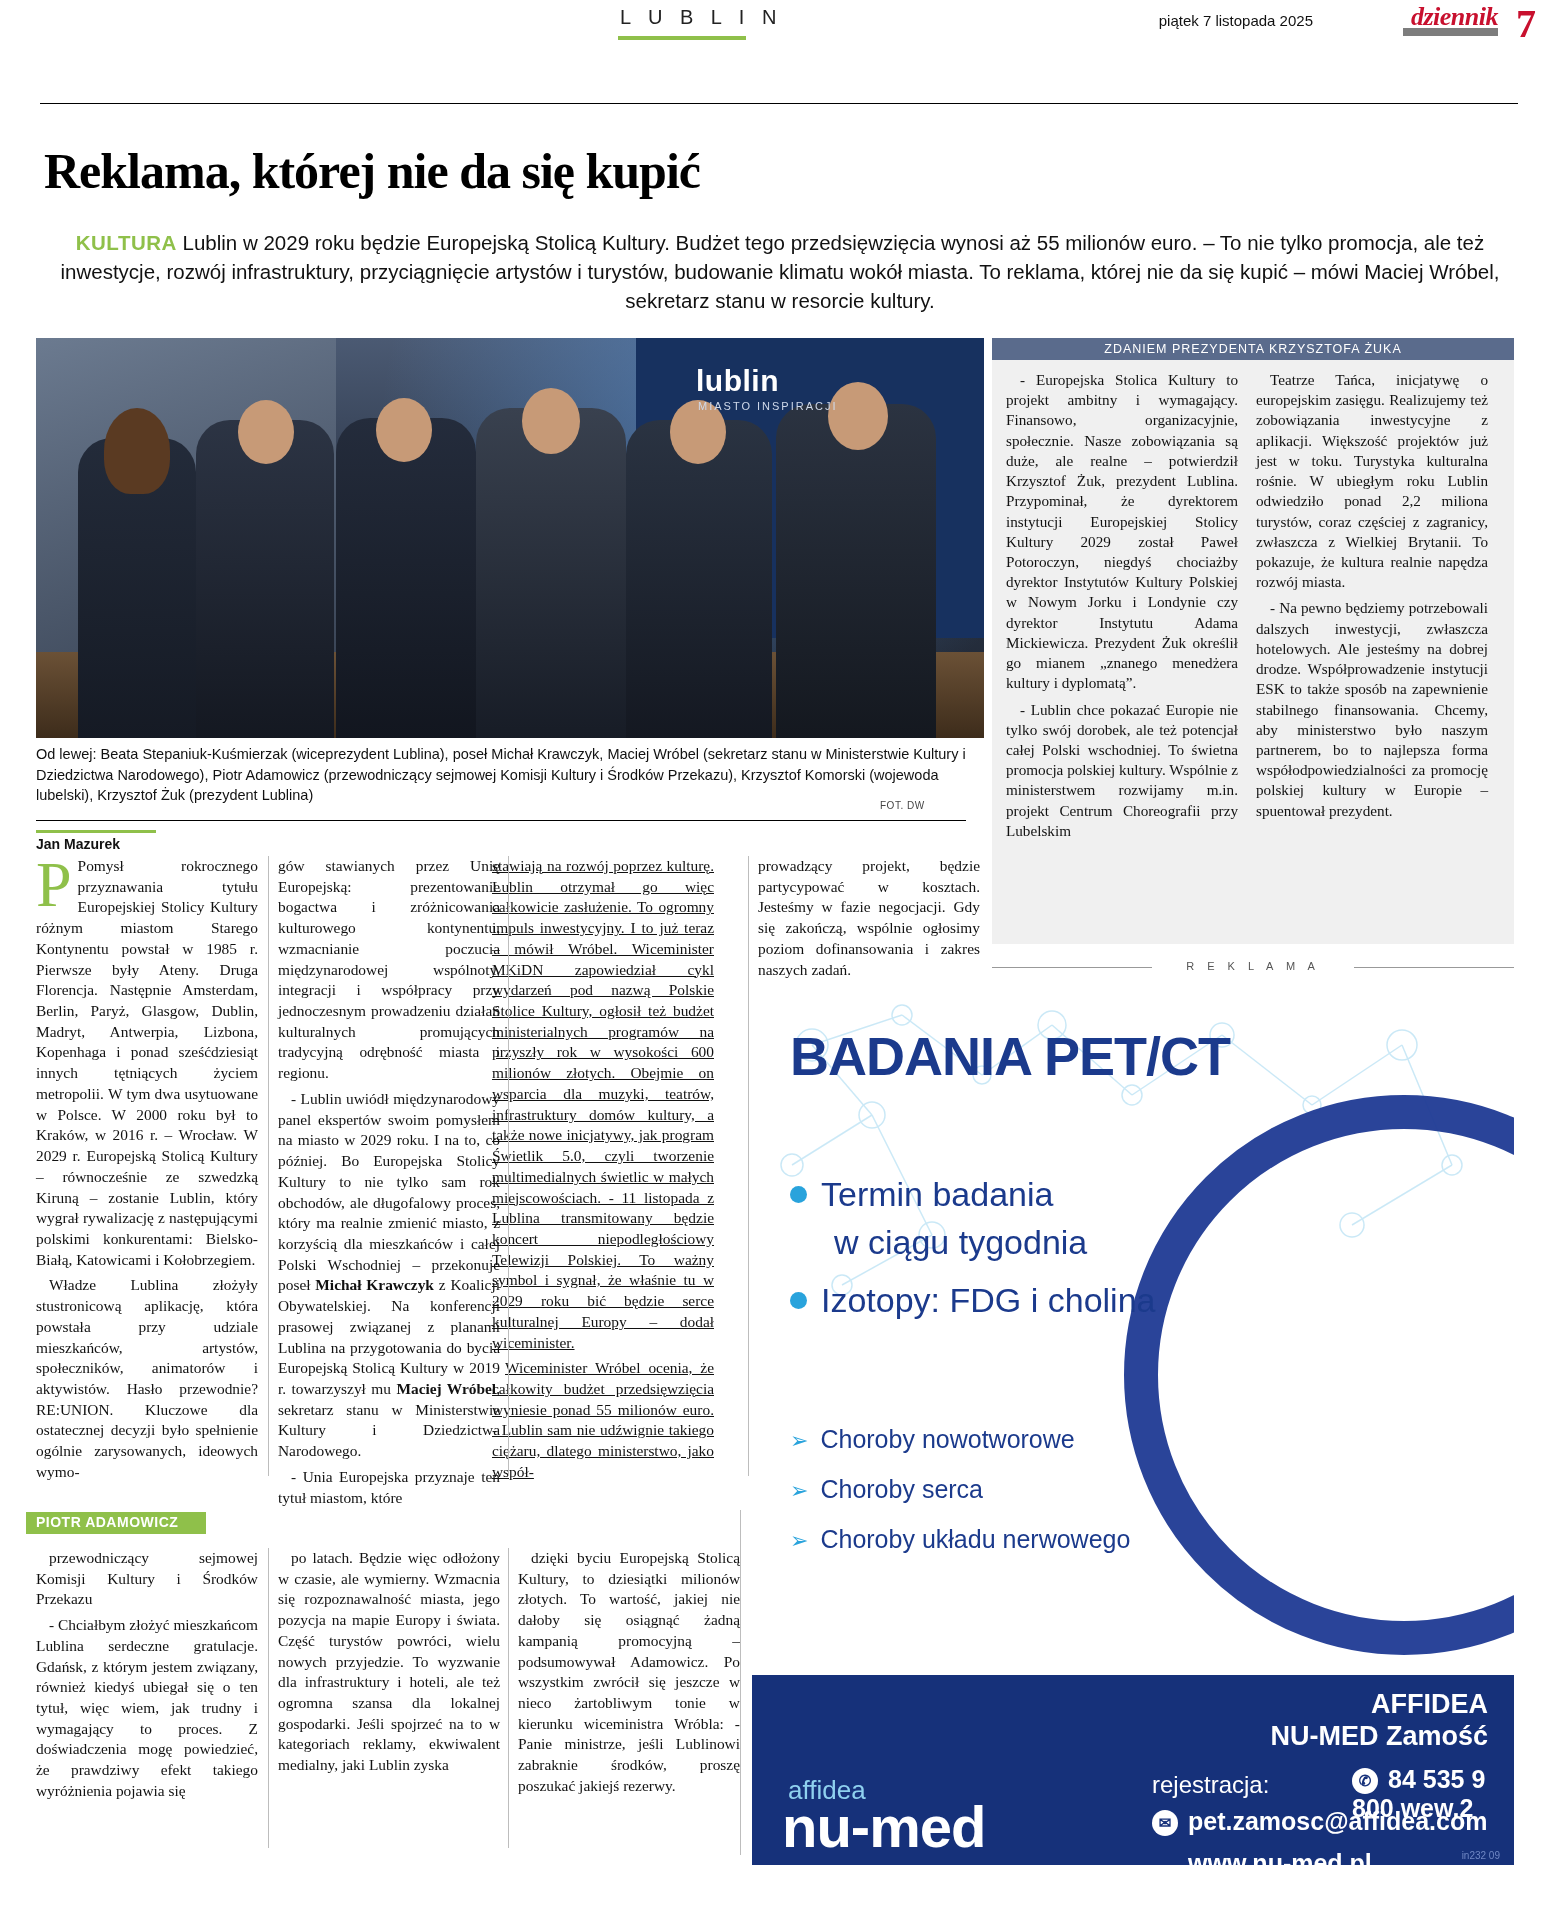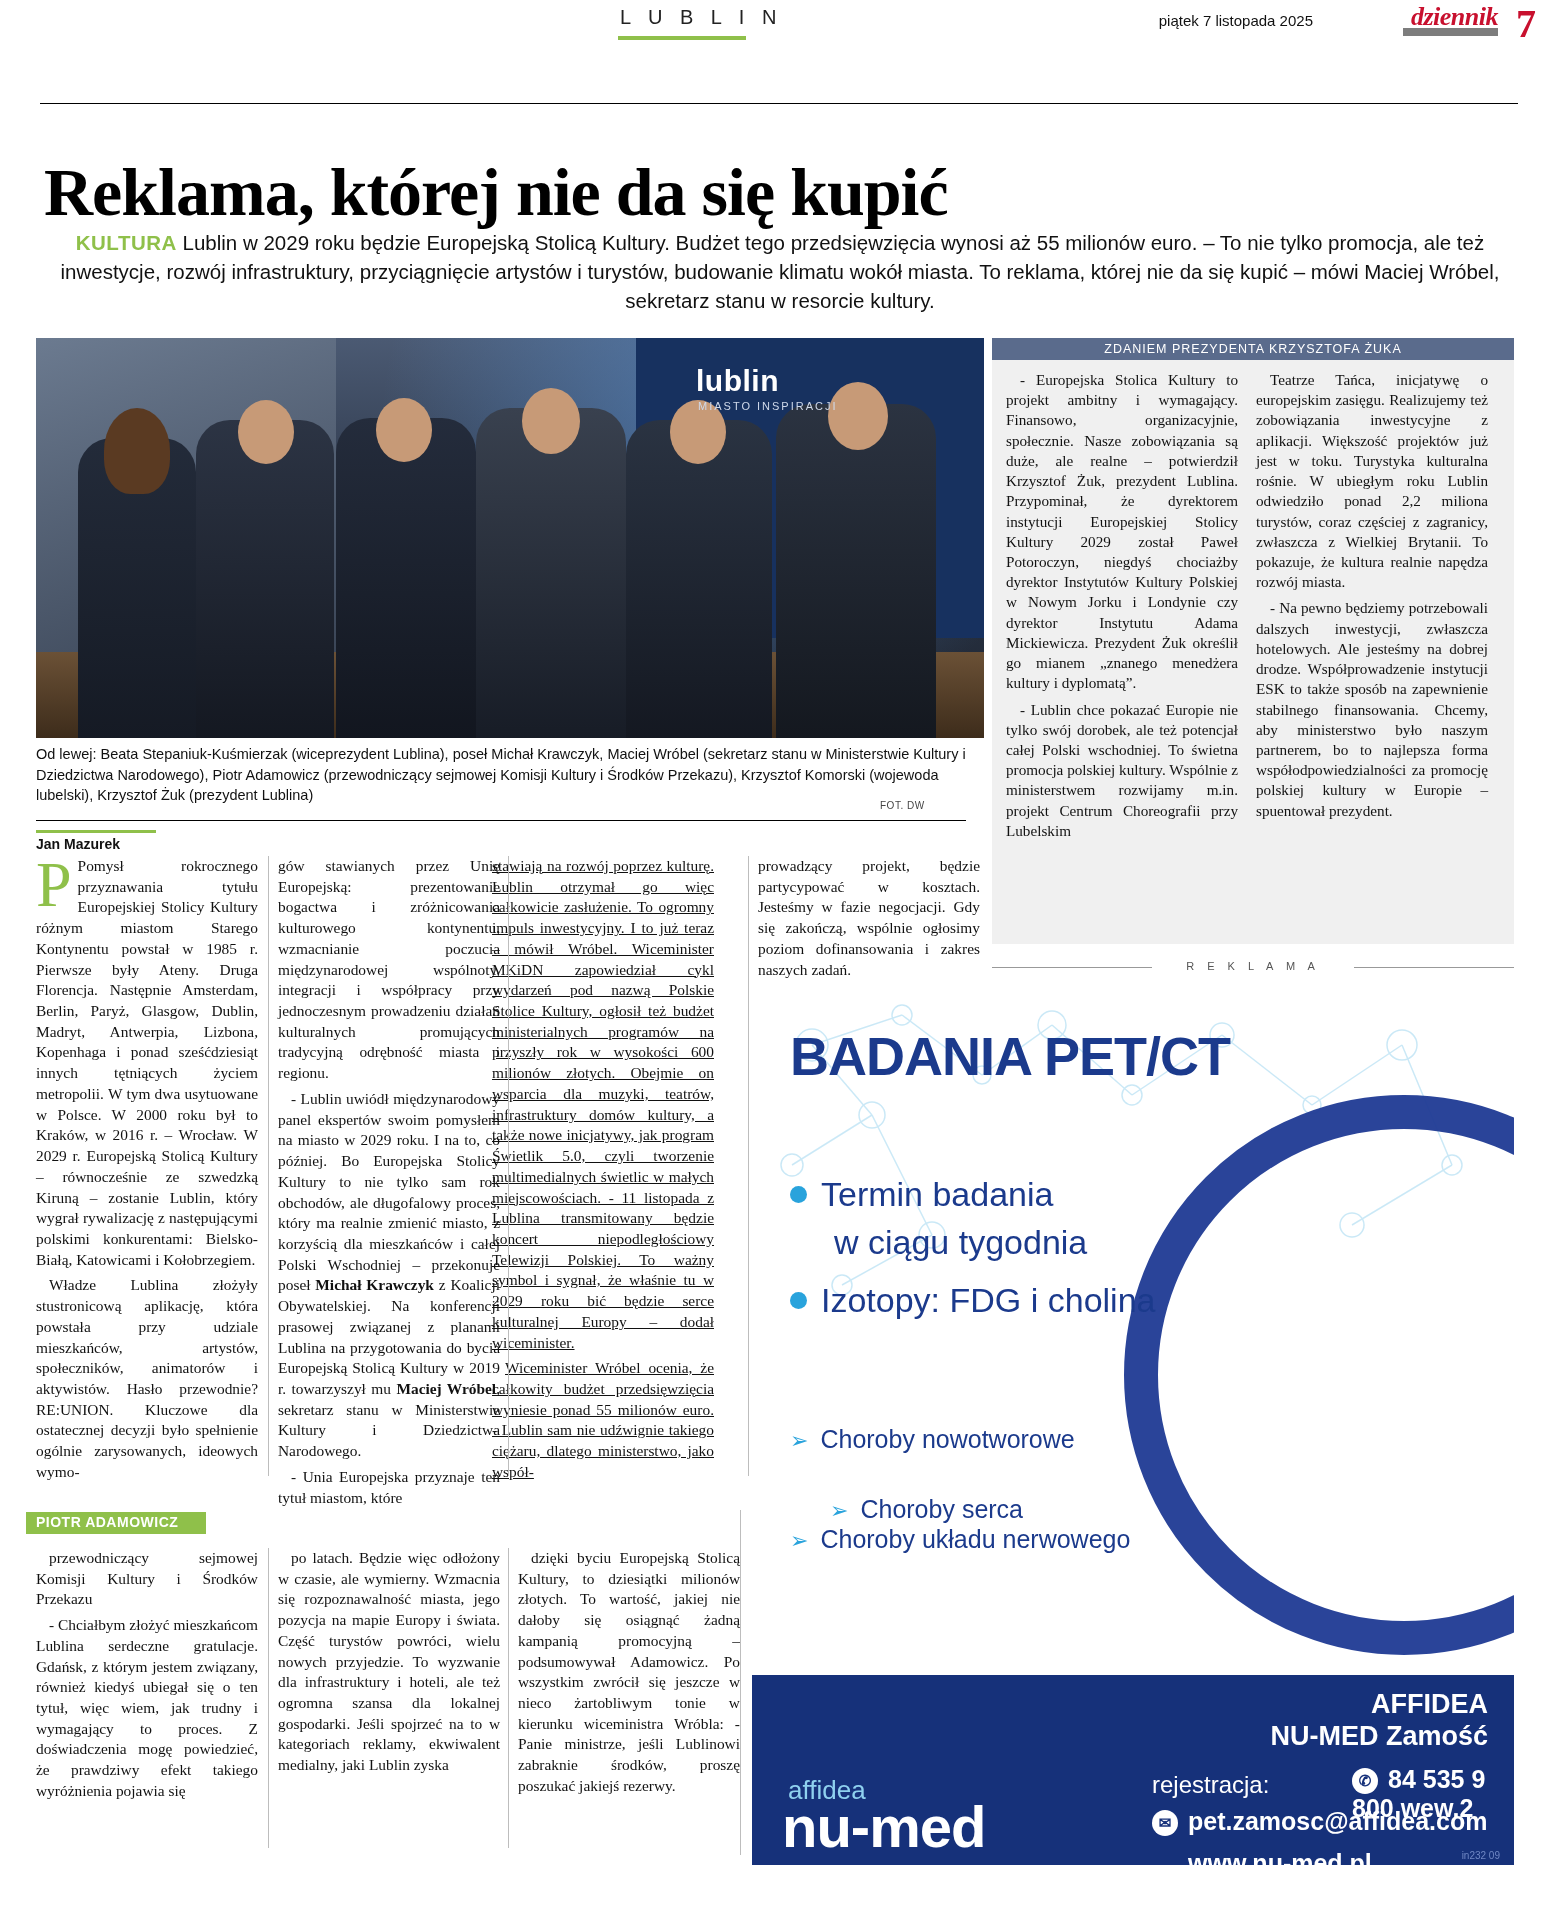--- a/index.html
+++ b/index.html
@@ -75,21 +75,21 @@
     color: #c8102e;
   }
 
   
   .headline {
     position: absolute;
     left: 44px; top: 112px;
     width: 1470px;
     font-family: "Liberation Serif", serif;
     font-weight: bold;
-    font-size: 68px;
+    font-size: 50px;
     line-height: 1.0;
     letter-spacing: -1px;
     color: #000;
   }
 
   
   .lead {
     position: absolute;
     left: 50px; top: 228px;
     width: 1460px;
@@ -594,21 +594,21 @@
       </svg>
       <div class="ad-swoosh"></div>
 
       <div class="ad-h1">BADANIA PET/CT</div>
 
       <div class="ad-bullet" style="top:190px;"><span class="dot"></span><span>Termin badania</span></div>
       <div class="ad-bullet" style="top:238px;left:82px;"><span>w ciągu tygodnia</span></div>
       <div class="ad-bullet" style="top:296px;"><span class="dot"></span><span>Izotopy: FDG i cholina</span></div>
 
       <div class="ad-sub" style="top:440px;"><span class="chev">➢</span><span>Choroby nowotworowe</span></div>
-      <div class="ad-sub" style="top:510px;margin-left:40px;"><span class="chev">➢</span><span>Choroby serca</span></div>
+      <div class="ad-sub" style="top:490px;"><span class="chev">➢</span><span>Choroby serca</span></div>
       <div class="ad-sub" style="top:540px;"><span class="chev">➢</span><span>Choroby układu nerwowego</span></div>
     </div>
 
     <div class="ad-bottom"></div>
     <div class="ad-brand">
       <div>AFFIDEA</div>
       <div>NU-MED Zamość</div>
     </div>
     <div class="ad-affidea">affidea</div>
     <div class="ad-numed">nu-med</div>

